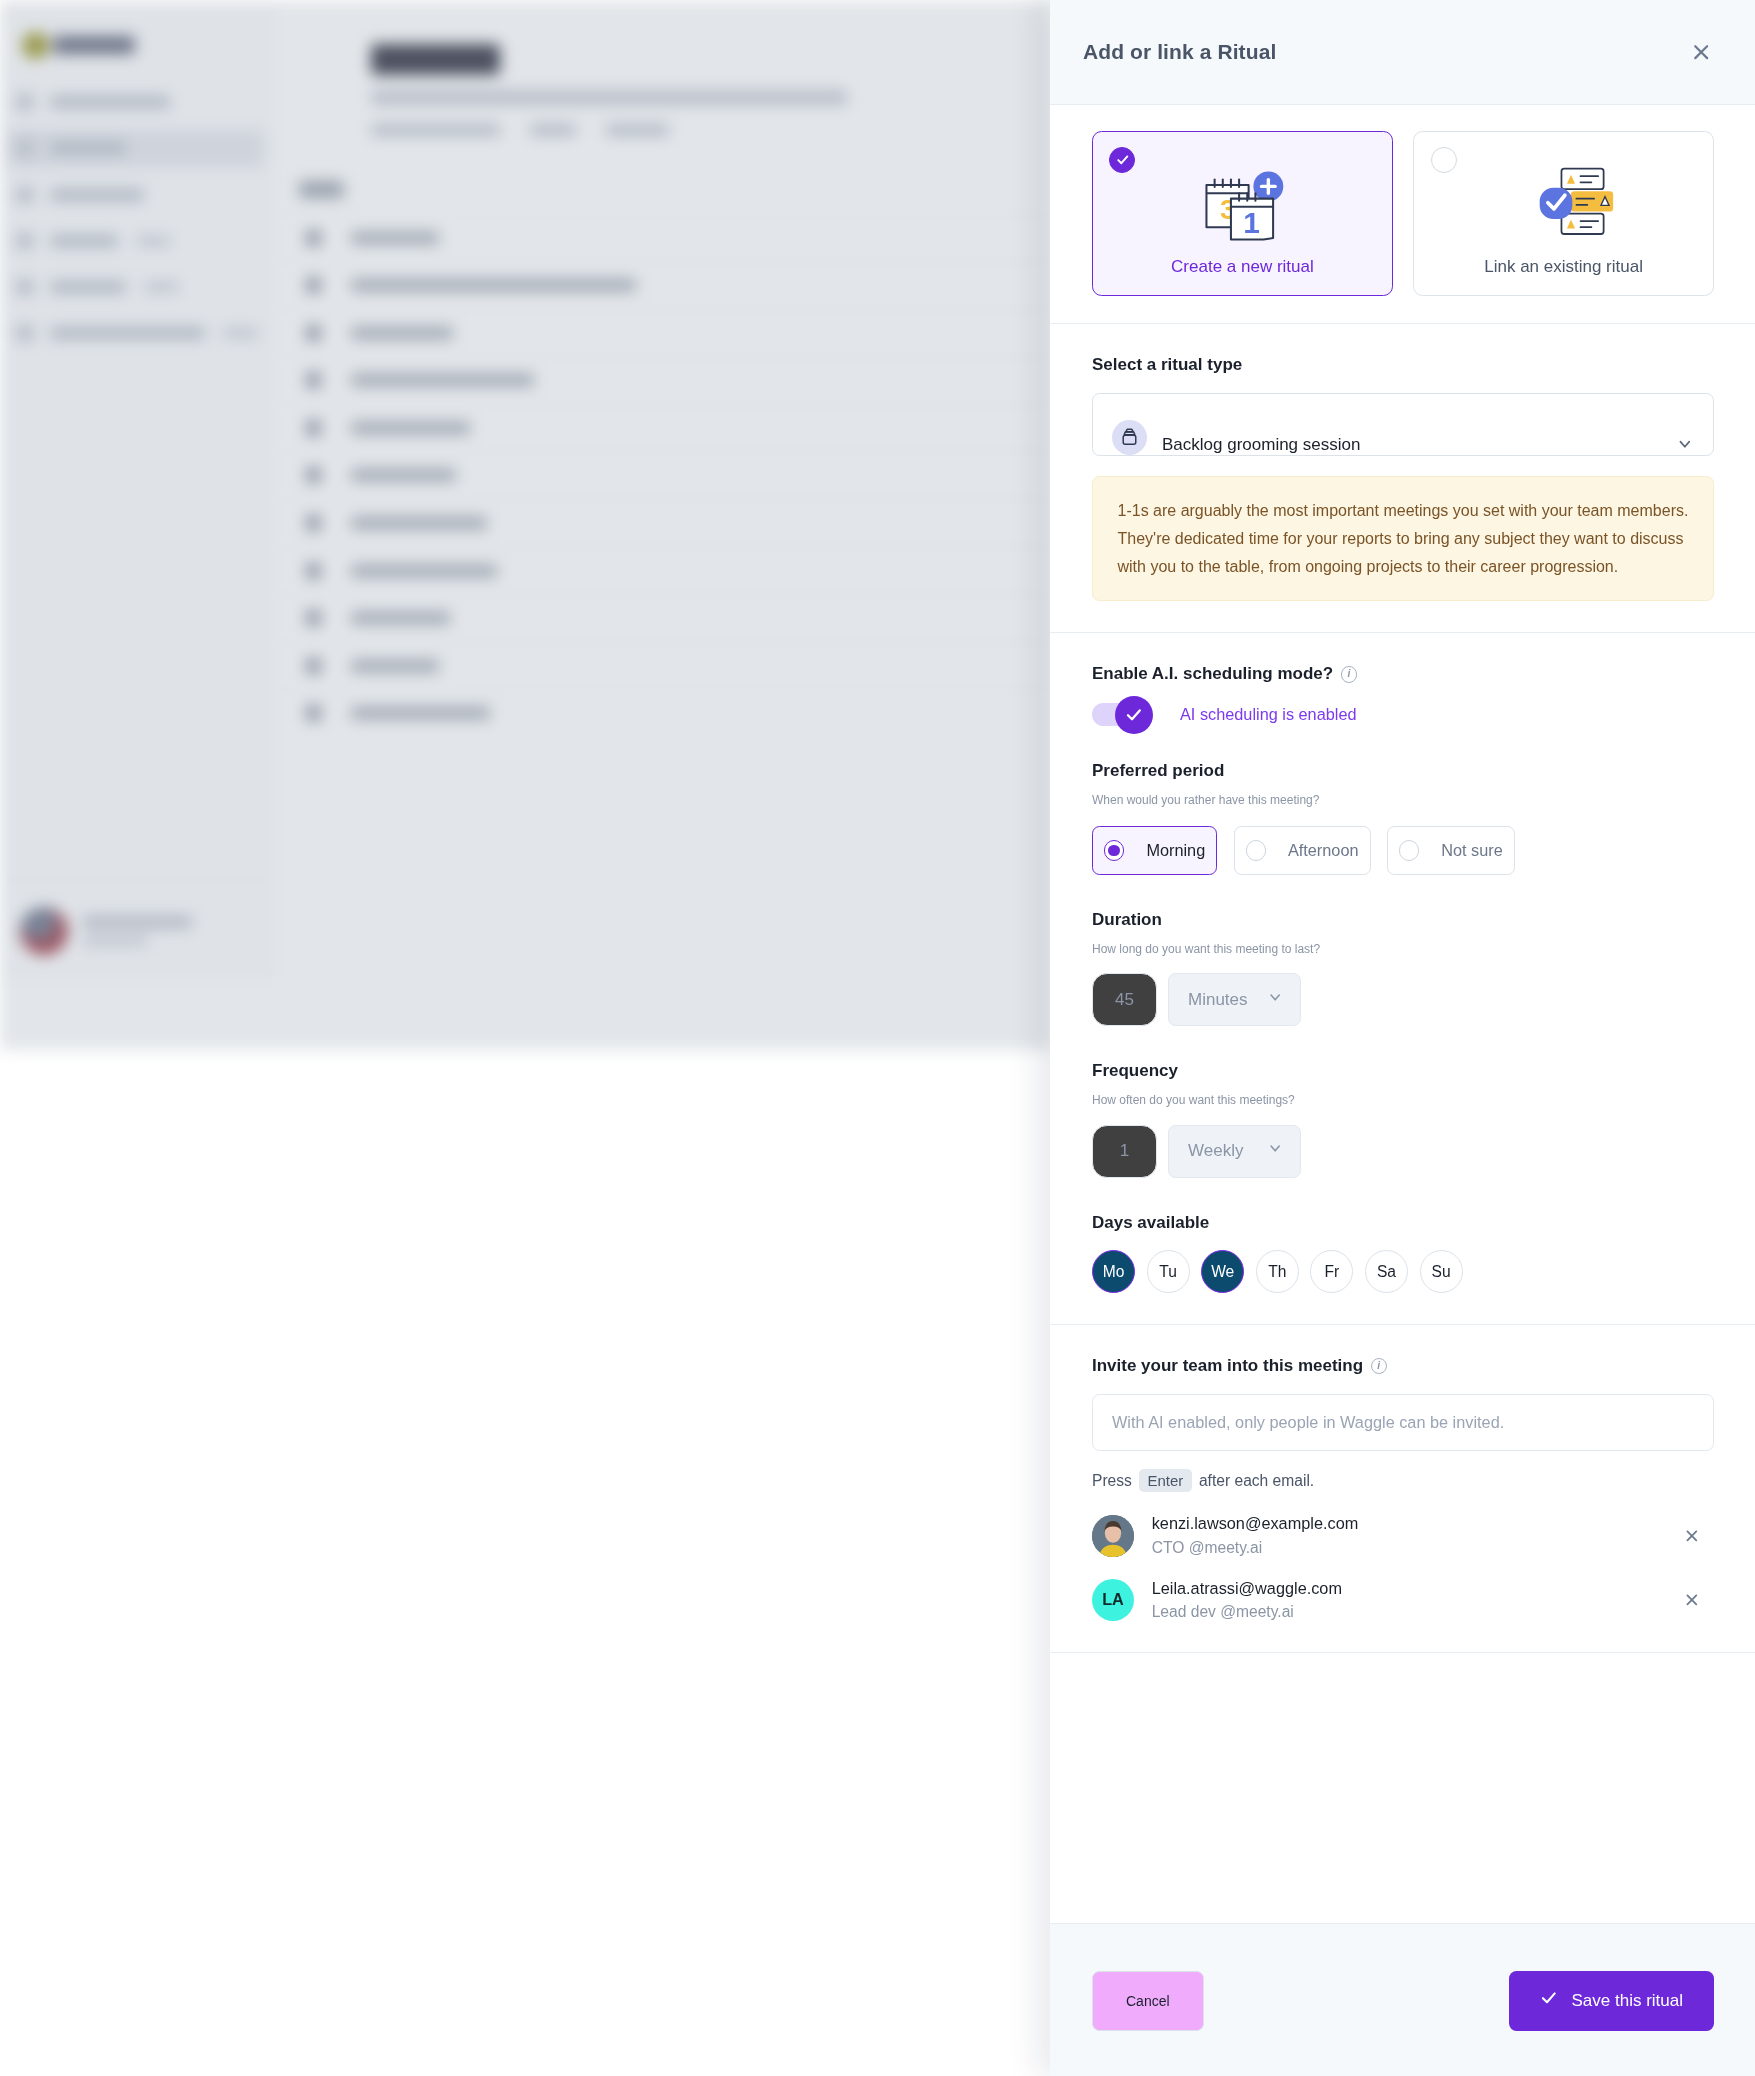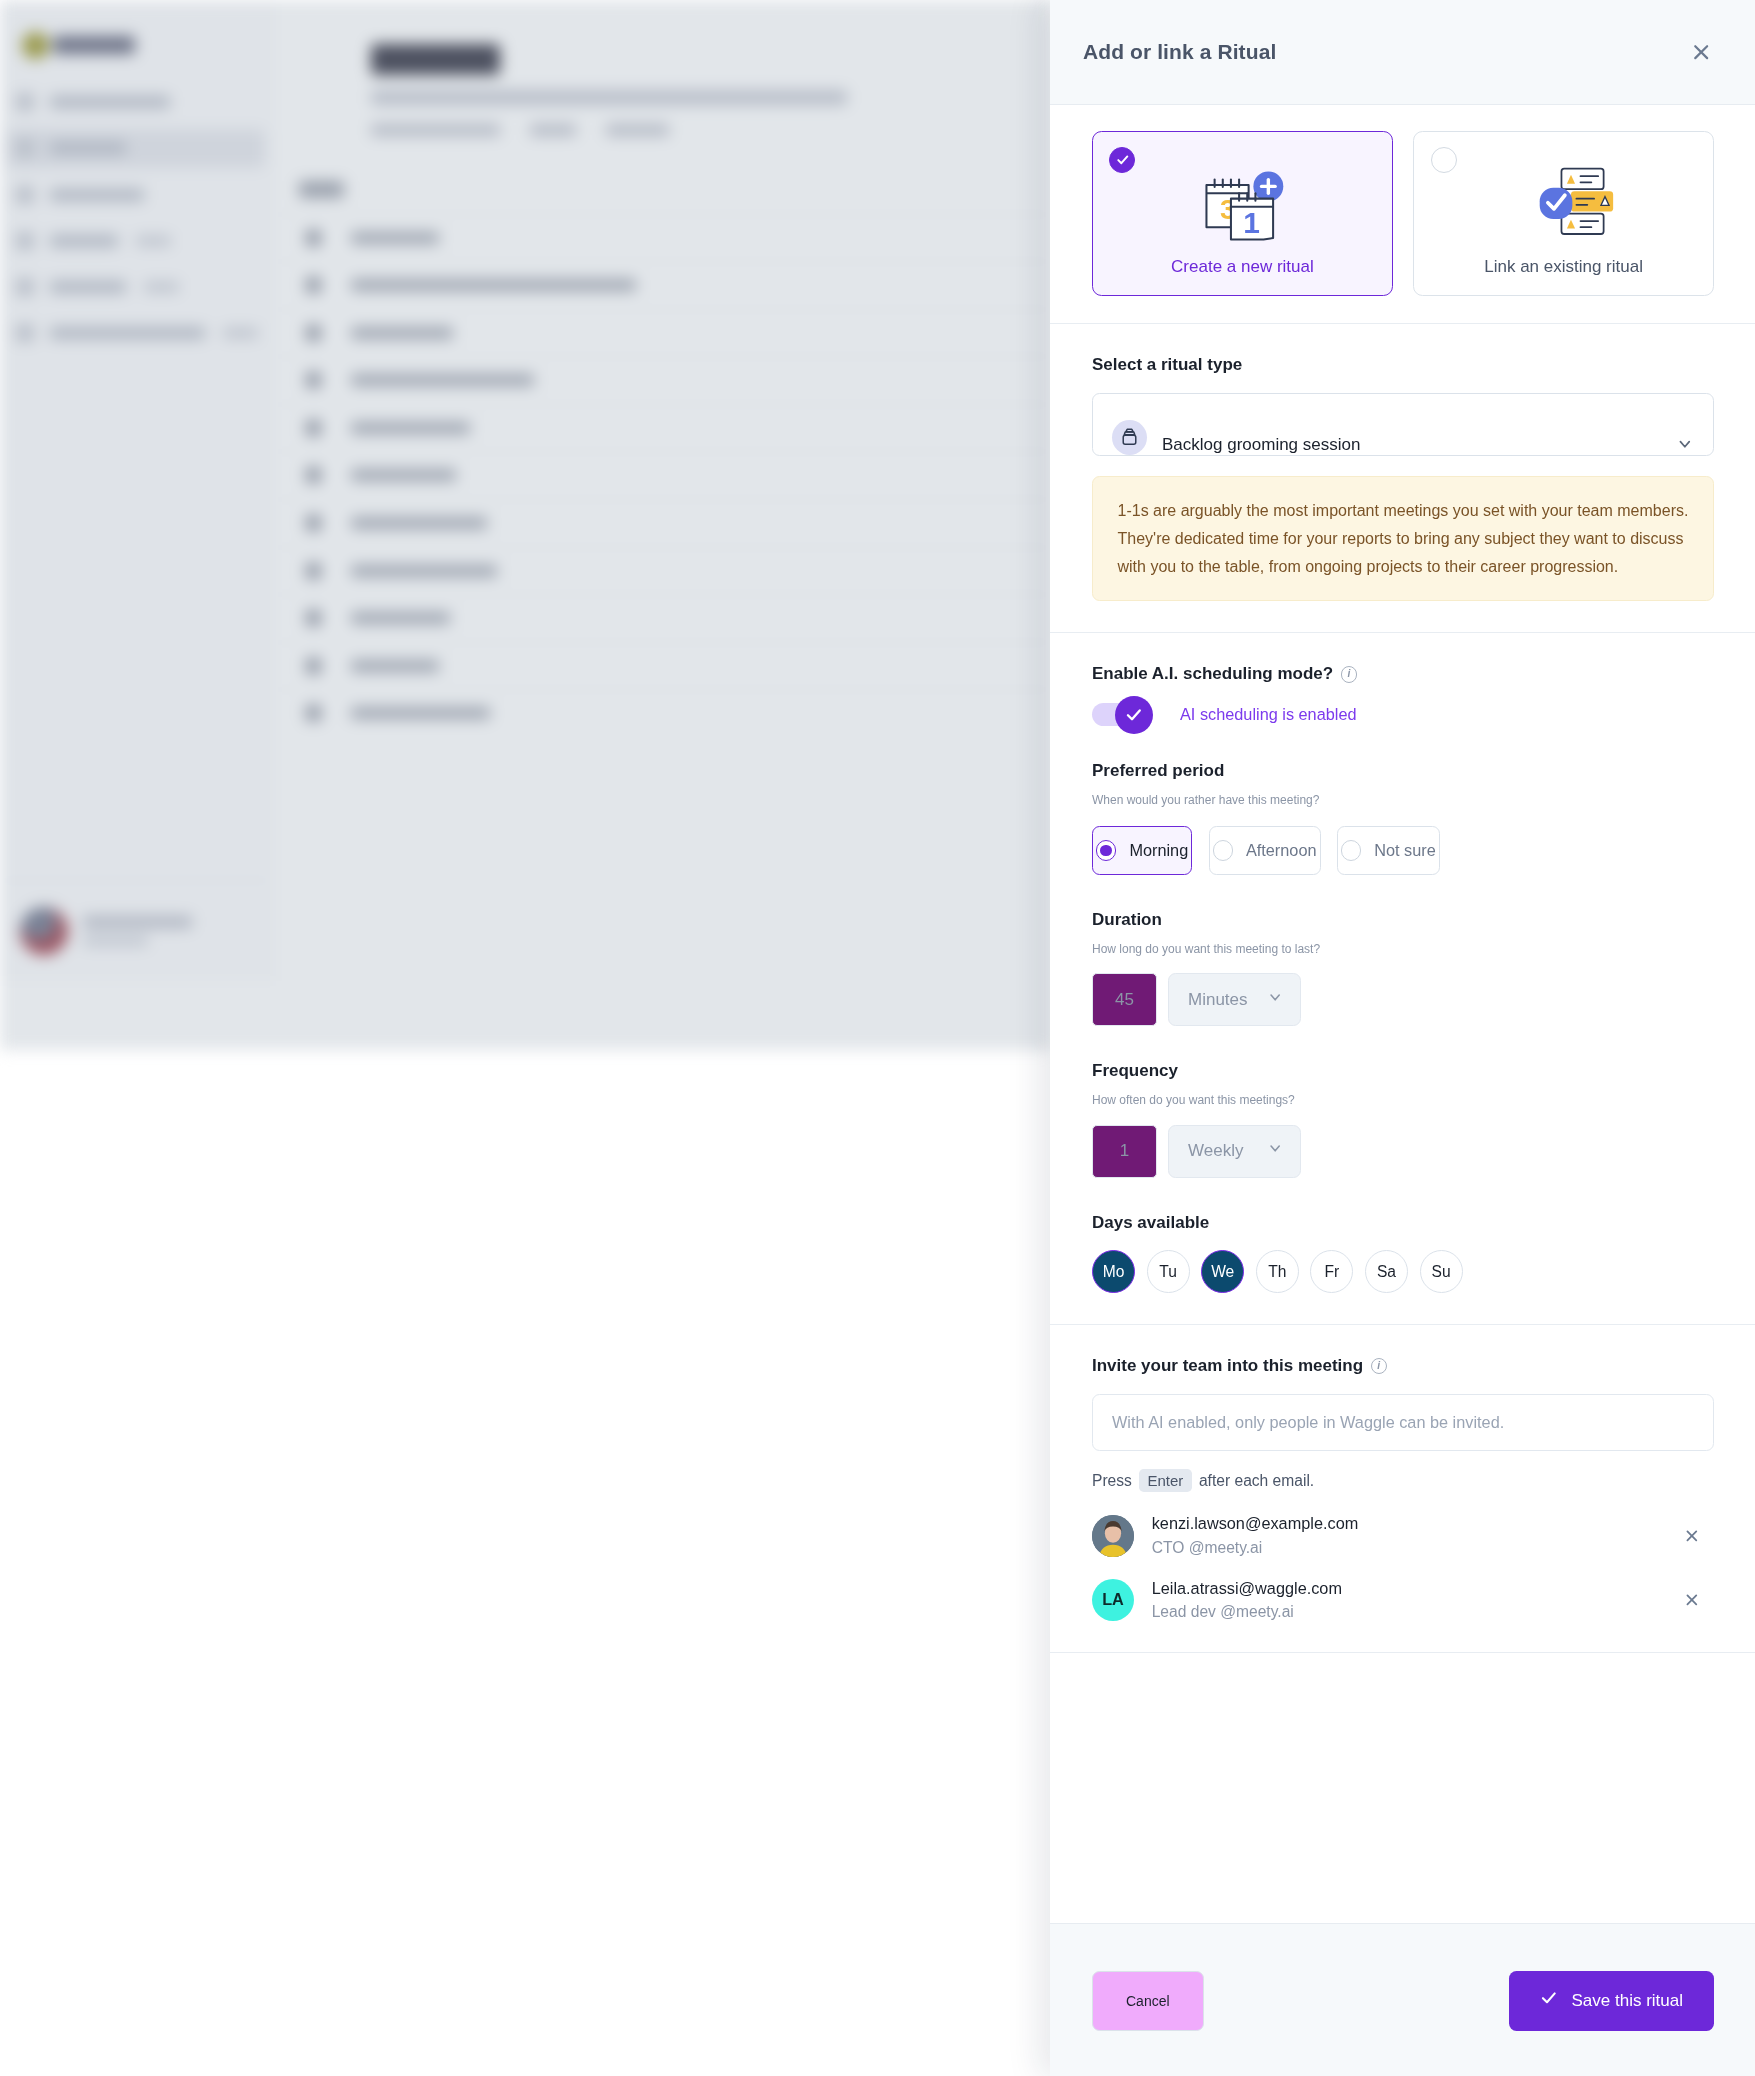--- a/index.html
+++ b/index.html
@@ -217,42 +217,42 @@
     background: #6d28d9;
     display: flex; align-items: center; justify-content: center;
   }
   .toggle-text { margin-left: 31px; font-size: 16.3px; color: #7c3aed; font-weight: 400; }
 
   
   .pill-row { margin-top: 19px; display: flex; gap: 16.3px; }
   .pill {
     height: 49px; border-radius: 7.5px;
     border: 1px solid #dbe2ea; background: #fff;
-    display: flex; align-items: center; gap: 13px;
-    padding: 0 3px; cursor: pointer;
+    display: flex; align-items: center; gap: 22px;
+    padding: 0 11px; cursor: pointer;
   }
   .pill.selected { border: 1.4px solid #6d28d9; background: #f8f4ff; }
   .pill-dot {
     width: 20.4px; height: 20.4px; border-radius: 50%;
     border: 1.4px solid #cdd5de; background: #fff; flex: 0 0 auto;
     display: flex; align-items: center; justify-content: center;
   }
   .pill.selected .pill-dot { border-color: #6d28d9; }
   .pill.selected .pill-dot::after {
     content: ""; width: 11.6px; height: 11.6px; border-radius: 50%; background: #6d28d9;
   }
   .pill-label { font-size: 16.3px; color: #1b212c; }
   .pill:not(.selected) .pill-label { color: #6c778a; }
 
   
   .inline-fields { margin-top: 17.7px; display: flex; gap: 11px; }
   .num-field {
     width: 65px; height: 53px;
-    border: 0.7px solid #e2e8ef; border-radius: 5px;
-    background: #701a75; color: #8b95a6; font-size: 17px;
+    border: 0.7px solid #e2e8ef; border-radius: 15px;
+    background: #404040; color: #8b95a6; font-size: 17px;
     display: flex; align-items: center; justify-content: center;
   }
   .unit-field {
     min-width: 133px; height: 53px;
     border: 0.7px solid #e2e8ef; border-radius: 7.5px;
     background: #eff3f7; color: #8b95a6; font-size: 17px;
     display: flex; align-items: center; justify-content: space-between;
     padding: 0 16.3px 0 19px; gap: 17.7px; cursor: pointer;
   }
 

